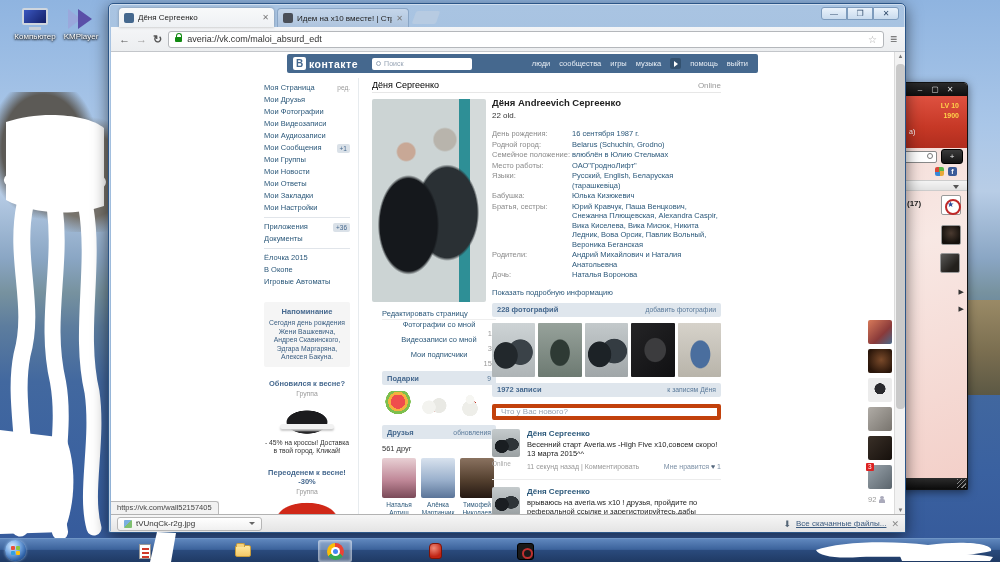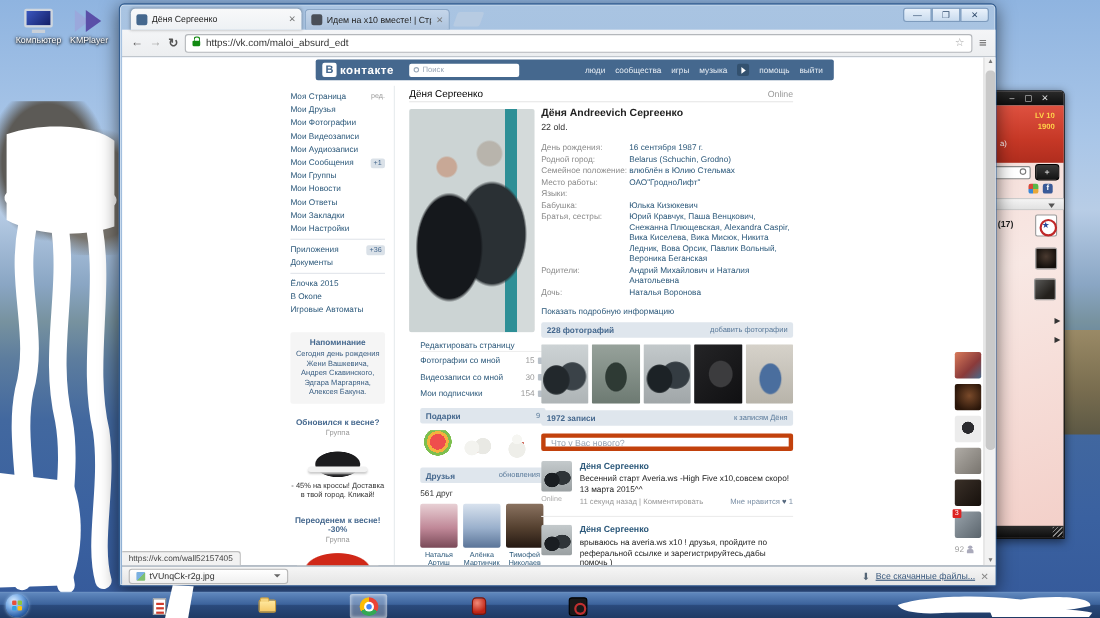--- a/index.html
+++ b/index.html
@@ -146,21 +146,21 @@
   .mainphoto{position:absolute;left:261px;top:47px;width:114px;height:203px;border-radius:2px;
     background:
       radial-gradient(circle at 30% 26%,#c8a896 0 5%,transparent 6%),
       radial-gradient(circle at 64% 20%,#b8b4ac 0 6%,transparent 7%),
       radial-gradient(ellipse at 32% 62%,#15181c 0 26%,transparent 28%),
       radial-gradient(ellipse at 66% 56%,#2a3034 0 28%,transparent 30%),
       linear-gradient(90deg,#ccd4d4 0 76%,#2e8f96 76% 86%,#d4dada 86%),
       linear-gradient(180deg,#d4dbdb 0%,#bfc7c7 45%,#969c9c 100%);}
   .midcol{position:absolute;left:271px;top:255px;width:114px;}
   .editlnk{font-size:7.5px;color:#2b587a;height:13px;line-height:13px;border-bottom:1px solid #eee;}
-  .cnt{display:flex;align-items:center;height:15px;font-size:7.5px;}
+  .cnt{display:flex;align-items:center;height:15px;font-size:7.5px;flex-direction:column;}
   .cnt .cl{color:#2b587a;white-space:nowrap;}
   .cnt .cn{margin-left:auto;color:#999;}
   .cnt .cic{width:7px;height:6px;background:#b8c0c8;margin-left:3px;border-radius:1px;}
   .shead{height:14px;background:#dfe6ed;border-radius:2px;display:flex;align-items:center;padding:0 5px;margin-top:6px;}
   .shead .ht{color:#45688e;font-weight:bold;font-size:7.5px;}
   .shead .hr{margin-left:auto;color:#5a7a9a;font-size:6.8px;}
   .gifts{display:flex;gap:8px;margin-top:6px;padding:0 2px;}
   .gift{width:28px;height:28px;}
   .g1{background:radial-gradient(circle at 50% 38%,#ef4d4d 0 32%,#f4b13e 32% 44%,#7dbf4e 44% 56%,transparent 57%);}
   .g2{background:radial-gradient(circle at 32% 58%,#f3f3ef 0 26%,transparent 28%),radial-gradient(circle at 68% 52%,#e9e9e4 0 30%,transparent 32%),radial-gradient(circle at 52% 66%,#c23020 0 8%,transparent 9%);}
@@ -301,21 +301,21 @@
         <div class="wbtn">✕</div>
       </div>
     </div>
 
     <div class="toolbar">
       <span class="navgl">←</span>
       <span class="navgl fwd">→</span>
       <span class="navgl">↻</span>
       <div class="urlbox">
         <span class="lock"></span>
-        <span class="urltext">https://vk.com/maloi_absurd_edt</span>
+        <span class="urltext">averia://vk.com/maloi_absurd_edt</span>
         <span class="star">☆</span>
       </div>
       <span class="menuburger">≡</span>
     </div>
 
     <div class="content">
 
       <div class="vkhead">
         <div class="vklogo">
           <span class="lb">В</span>
@@ -480,20 +480,21 @@
           <div class="drow">
               <span class="dl">Семейное положение:</span>
               <span class="dv">влюблён в Юлию Стельмах</span>
             </div>
           <div class="drow">
               <span class="dl">Место работы:</span>
               <span class="dv">ОАО"ГродноЛифт"</span>
             </div>
           <div class="drow">
               <span class="dl">Языки:</span>
+              <span class="dv">Русский, English, Беларуская (тарашкевіца)</span>
             </div>
           <div class="drow">
               <span class="dl">Бабушка:</span>
               <span class="dv">Юлька Кизюкевич</span>
             </div>
           <div class="drow">
               <span class="dl">Братья, сестры:</span>
               <span class="dv">Юрий Кравчук, Паша Венцкович, Снежанна Плющевская, Alexandra Caspir, Вика Киселева, Вика Мисюк, Никита Ледник, Вова Орсик, Павлик Вольный, Вероника Беганская</span>
             </div>
           <div class="drow">

